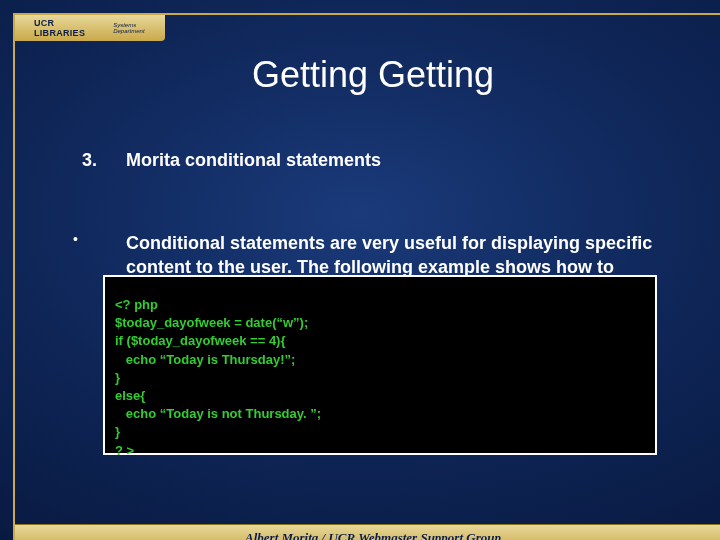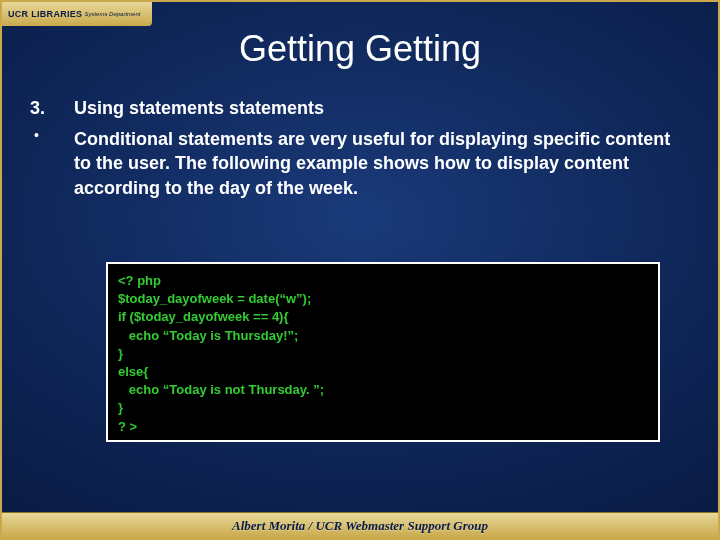--- a/index.html
+++ b/index.html
@@ -1,15 +1,15 @@
 <!DOCTYPE html>
 <html><head>
 <meta charset="utf-8">
 <style>
-  * { margin: 0; padding: 0; box-sizing: border-box; }
+  * { margin: 0; padding: 13px; box-sizing: border-box; }
   html, body { width: 720px; height: 540px; overflow: hidden; }
   body {
     font-family: Arial, Helvetica, sans-serif;
     background: radial-gradient(ellipse 800px 500px at 50% 40%, #1a3a7a 0%, #0e2556 45%, #061335 100%);
     position: relative;
     border: 2px solid #c9a94a;
   }
   .logo-bar {
     position: absolute;
     top: 0; left: 0;
@@ -35,24 +35,24 @@
     top: 96px; left: 28px; right: 28px;
     color: #ffffff;
   }
   .row { display: flex; margin-bottom: 8px; }
   .num-col { width: 44px; flex-shrink: 0; font-size: 18px; font-weight: bold; }
   .bullet-col { width: 44px; flex-shrink: 0; font-size: 14px; text-align: left; padding-left: 4px; }
   .subtitle { font-size: 18px; font-weight: bold; }
   .desc { font-size: 18px; font-weight: bold; line-height: 1.35; }
   .code-box {
     position: absolute;
-    top: 260px; left: 104px; width: 554px; height: 180px;
+    top: 260px; left: 88px; width: 554px; height: 180px;
     background: #000000;
     border: 2px solid #ffffff;
-    padding: 8px 10px;
+    padding: 19px 10px;
     color: #33cc33;
     font-family: Arial, Helvetica, sans-serif;
     font-size: 13px;
     font-weight: bold;
     line-height: 1.4;
     white-space: pre;
   }
   .footer {
     position: absolute;
     bottom: 0; left: 0; right: 0;
@@ -77,21 +77,21 @@
 <div class="logo-bar">
   <span class="logo-text">UCR LIBRARIES</span>
   <span class="logo-sub">Systems Department</span>
 </div>
 
 <h1 class="title">Getting Getting</h1>
 
 <div class="content">
   <div class="row">
     <div class="num-col">3.</div>
-    <div class="subtitle">Using statements statements</div>
+    <div class="subtitle">Morita conditional statements</div>
   </div>
   <div class="row">
     <div class="bullet-col">•</div>
     <div class="desc">Conditional statements are very useful for displaying specific content to the user. The following example shows how to display content according to the day of the week.</div>
   </div>
 </div>
 
 <div class="code-box">&lt;? php
 $today_dayofweek = date(“w”);
 if ($today_dayofweek == 4){

